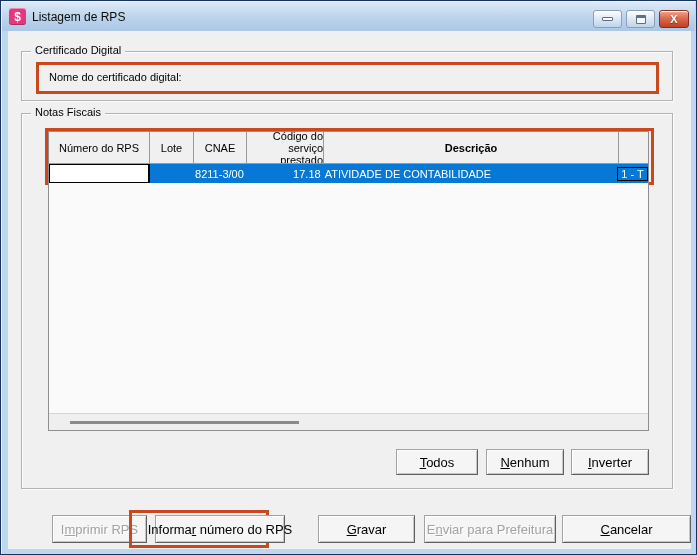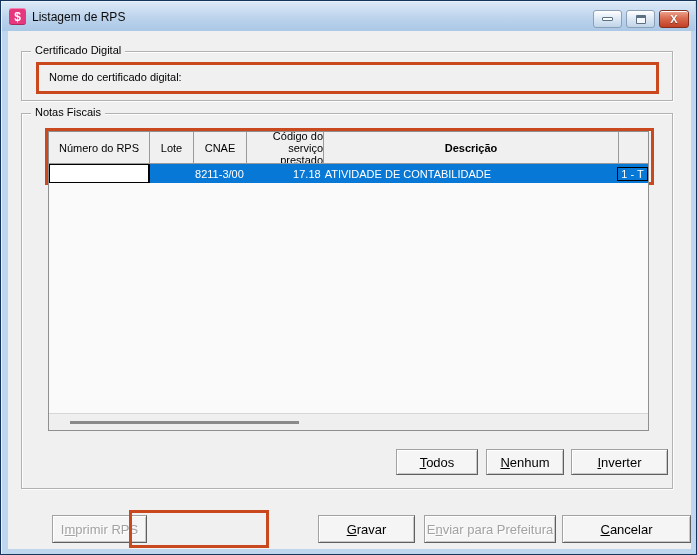--- a/index.html
+++ b/index.html
@@ -186,29 +186,32 @@
         <div class="hscroll-thumb"></div>
       </div>
     </div>
 
     <div class="btn" style="left:388px; top:418px; width:82px;">
       <span><span></span><span class="mn">T</span><span>odos</span></span>
     </div>
     <div class="btn" style="left:478px; top:418px; width:78px;">
       <span><span></span><span class="mn">N</span><span>enhum</span></span>
     </div>
-    <div class="btn" style="left:563px; top:418px; width:97px;">
+    <div class="btn" style="left:563px; top:418px; width:78px;">
       <span><span></span><span class="mn">I</span><span>nverter</span></span>
     </div>
 
     <div class="btn tall disabled" style="left:23px; top:484px; width:95px;">
       <span><span>I</span><span class="mn">m</span><span>primir RPS</span></span>
     </div>
 
     <div class="hl" style="left:121px; top:479px; width:140px; height:38px;"></div>
+    <div class="btn tall" style="left:126px; top:484px; width:130px;">
+      <span><span>Informa</span><span class="mn">r</span><span> número do RPS</span></span>
+    </div>
 
     <div class="btn tall" style="left:289px; top:484px; width:97px;">
       <span><span></span><span class="mn">G</span><span>ravar</span></span>
     </div>
 
     <div class="btn tall disabled" style="left:395px; top:484px; width:132px;">
       <span><span>E</span><span class="mn">n</span><span>viar para Prefeitura</span></span>
     </div>
 
     <div class="btn tall" style="left:533px; top:484px; width:129px;">

